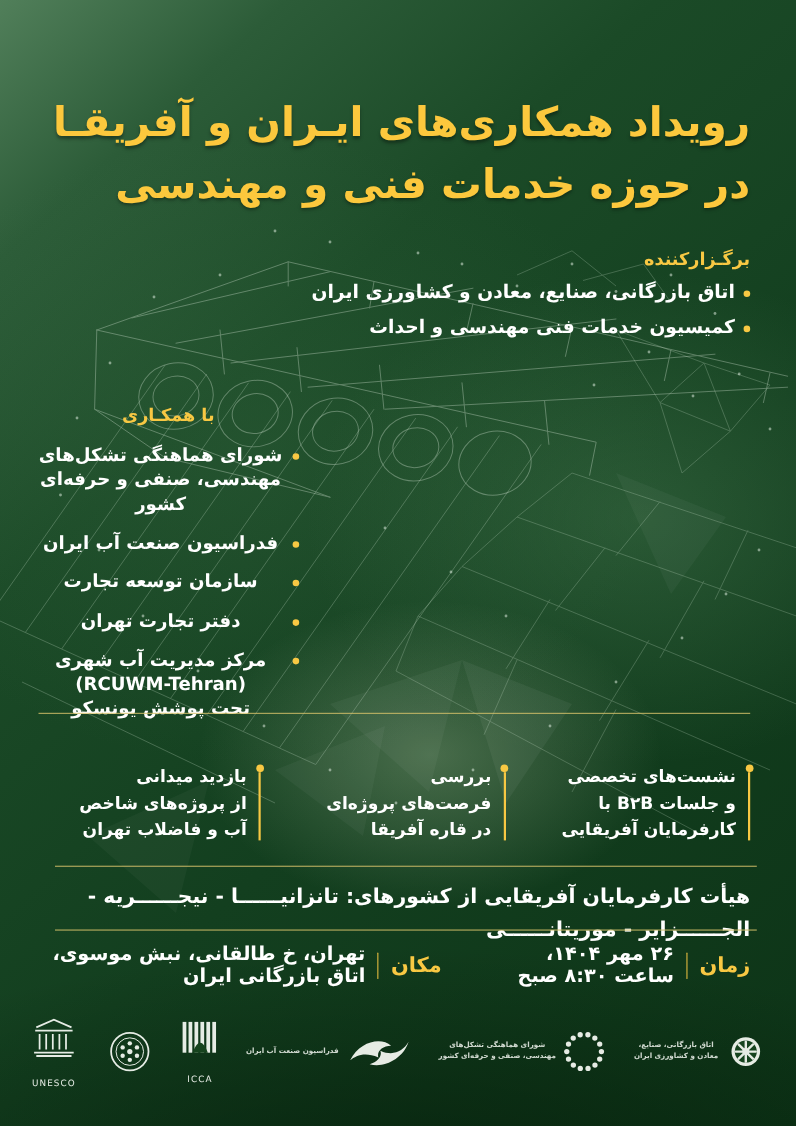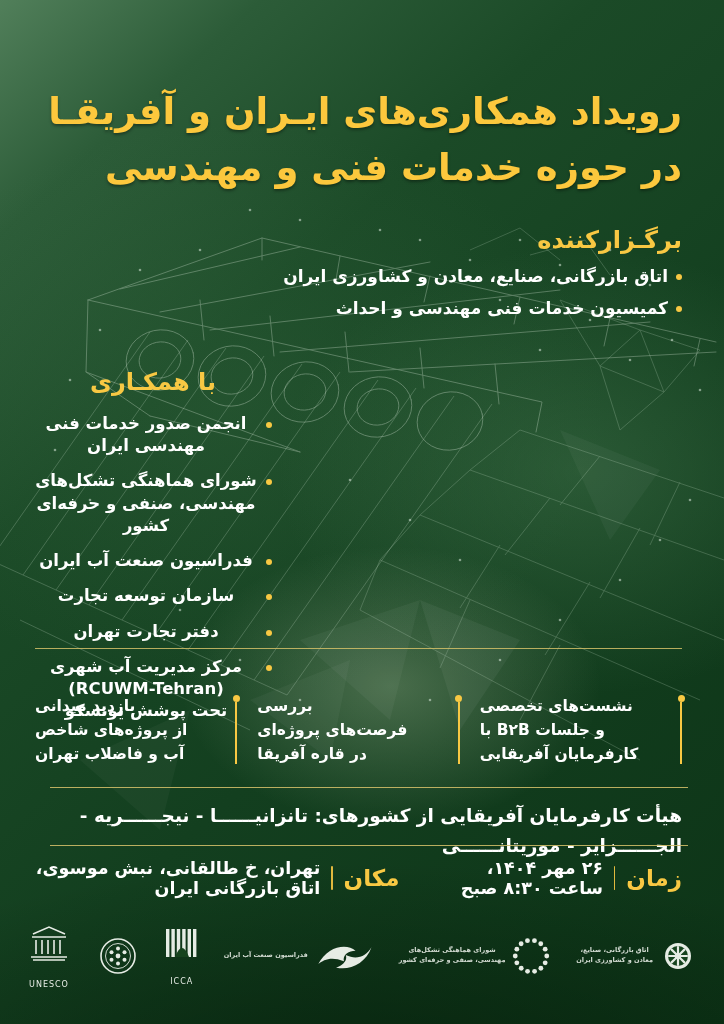--- a/index.html
+++ b/index.html
@@ -16,21 +16,21 @@
     text-decoration: underline;
   }
   .wire{position:absolute;inset:0;z-index:0;}
   .layer{position:absolute;z-index:2;}
 
   
   .title{top:84px;right:42px;text-align:right;color:#fcc83d;font-weight:bold;
          font-size:37px;line-height:1.5;text-shadow:0 2px 3px rgba(0,0,0,.35);}
 
   
-  h2{margin:0 0 10px 0;color:#f8c843;font-size:24px;font-weight:bold;line-height:1.2;}
+  h2{margin:0 0 10px 0;color:#f8c843;font-size:16px;font-weight:bold;line-height:1.2;}
 
   
   .organizer{top:226px;right:42px;text-align:right;}
   ul{list-style:none;margin:0;padding:0;}
   .organizer li,.coop li{
     position:relative;padding-right:14px;margin-bottom:9px;
     font-size:17px;font-weight:bold;line-height:1.35;white-space:pre-line;}
   .organizer li::before,.coop li::before{
     content:"";position:absolute;right:0;top:9px;width:6px;height:6px;border-radius:50%;background:#f8c843;}
 
@@ -39,37 +39,37 @@
   .coop h2{margin-bottom:16px;}
   .coop li{margin-bottom:13px;font-size:16.5px;}
 
   
   .programs-head{top:648px;left:35px;right:42px;display:flex;align-items:center;gap:16px;}
   .programs-head h2{margin:0;font-size:23px;white-space:nowrap;}
   .rule{flex:1;height:1px;background:#d3c169;opacity:.85;}
 
   
   .programs{top:694px;left:35px;right:42px;display:flex;gap:20px;}
-  .prog{flex:1;position:relative;padding-right:13px;text-align:left;}
+  .prog{flex:1;position:relative;padding-right:13px;text-align:right;}
   .prog p{margin:0;font-size:15.5px;font-weight:bold;line-height:1.55;white-space:pre-line;}
   .pin{position:absolute;right:0;top:8px;width:2px;height:62px;background:#f8c843;}
   .pin::before{content:"";position:absolute;top:-7px;right:-2.5px;width:7px;height:7px;border-radius:50%;background:#f8c843;}
 
   .divider{height:1px;background:#cdbb67;opacity:.9;left:50px;right:36px;}
   .d1{top:787px;}
   .d2{top:845px;}
 
   
   .delegation{top:801px;left:35px;right:42px;text-align:right;
               font-size:18.5px;font-weight:bold;line-height:1.6;letter-spacing:.2px;}
 
   
   .schedule{top:858px;left:35px;right:42px;display:flex;align-items:center;gap:11px;
             font-size:17.5px;font-weight:bold;}
-  .schedule .lbl{color:#f8c843;font-size:23px;}
+  .schedule .lbl{color:#f8c843;font-size:19px;}
   .vbar{width:2px;height:24px;background:#f8c843;opacity:.9;border-radius:1px;}
   .gap{width:26px;}
 
   
   .logos{top:912px;left:26px;right:26px;height:88px;display:flex;direction:ltr;
          align-items:center;justify-content:space-between;}
   .logo{display:flex;align-items:center;gap:5px;color:#f2f6f0;opacity:.95;}
   .logo svg{display:block;}
   .cap{font-size:6.5px;line-height:1.5;font-weight:bold;text-align:center;white-space:pre-line;direction:rtl;opacity:.9;}
   .cap-en{font-size:8px;letter-spacing:1px;text-align:center;margin-top:16px;}
@@ -179,22 +179,20 @@
     <h2>برگـزارکننده</h2>
     <ul>
       <li>اتاق بازرگانی، صنایع، معادن و کشاورزی ایران</li>
       <li>کمیسیون خدمات فنی مهندسی و احداث</li>
     </ul>
   </section>
 
   <section class="layer coop">
     <h2>با همکـاری</h2>
     <ul>
-      <li>انجمن صدور خدمات فنی
-مهندسی ایران</li>
       <li>شورای هماهنگی تشکل‌های
 مهندسی، صنفی و حرفه‌ای کشور</li>
       <li>فدراسیون صنعت آب ایران</li>
       <li>سازمان توسعه تجارت</li>
       <li>دفتر تجارت تهران</li>
       <li>مرکز مدیریت آب شهری
 (RCUWM-Tehran)
 تحت پوشش یونسکو</li>
     </ul>
   </section>

